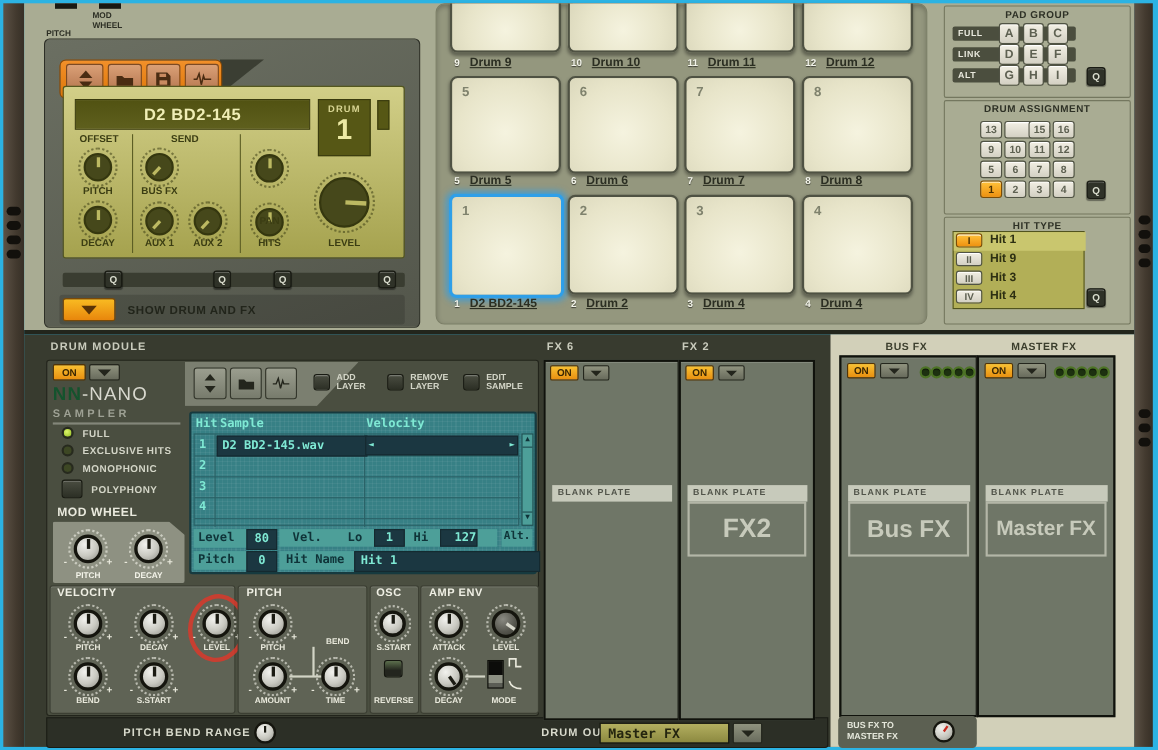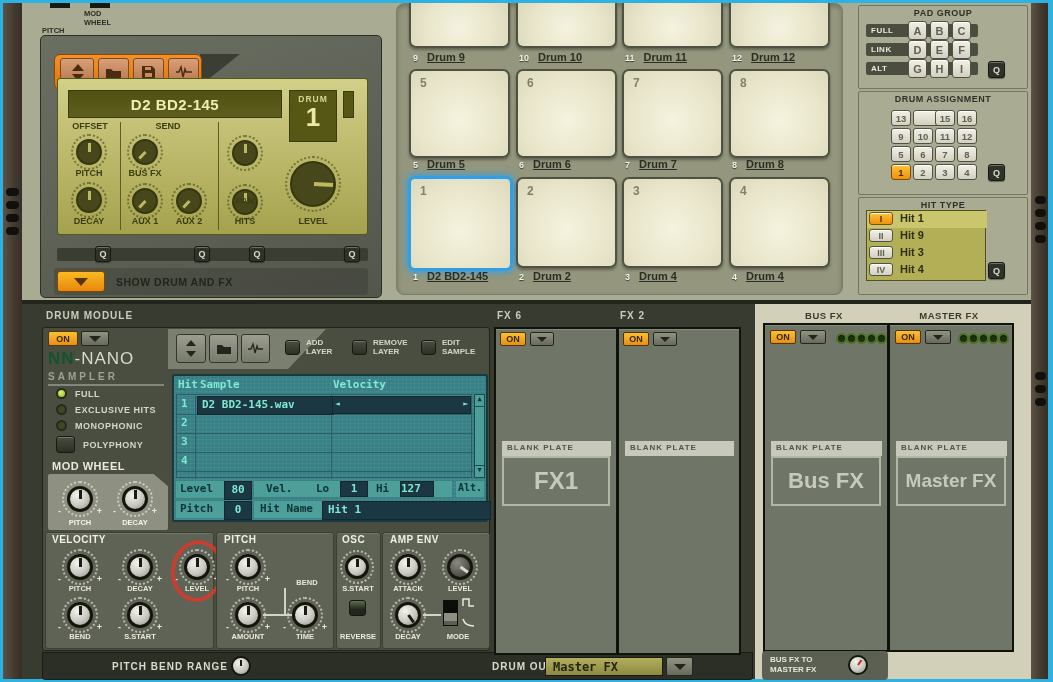--- a/index.html
+++ b/index.html
@@ -413,21 +413,21 @@
     <div class="lcdlabel" style="position:absolute;bottom:0;left:0;width:9px;height:11px;font-size:7px;text-align:center;border-top:1px solid #1d4a4e;">▼</div>
   </div>
 
   <div class="tealblk lcdlabel" style="left:176px;top:481px;width:46px;height:16px;font-size:11px;padding:1px 0 0 4px;">Level</div>
   <div class="lcdbox lcdtext ctr" style="left:224px;top:481px;width:26px;height:16px;font-size:11px;padding-top:1px;">80</div>
   <div class="tealblk" style="left:254px;top:481px;width:198px;height:16px;">
     <span class="lcdlabel" style="position:absolute;left:12px;top:1px;font-size:11px;">Vel.</span>
     <span class="lcdlabel" style="position:absolute;left:62px;top:1px;font-size:11px;">Lo</span>
     <span class="lcdbox lcdtext" style="left:86px;top:0;width:26px;height:14px;font-size:11px;text-align:center;">1</span>
     <span class="lcdlabel" style="position:absolute;left:122px;top:1px;font-size:11px;">Hi</span>
-    <span class="lcdbox lcdtext" style="left:146px;top:0;width:32px;height:14px;font-size:11px;text-align:left;">127</span>
+    <span class="lcdbox lcdtext" style="left:146px;top:0;width:32px;height:14px;font-size:11px;text-align:right;">127</span>
   </div>
   <div class="tealblk" style="left:456px;top:481px;width:28px;height:16px;">
     <span class="lcdlabel" style="position:absolute;left:2px;top:1px;font-size:10px;">Alt.</span>
   </div>
   <div class="tealblk lcdlabel" style="left:176px;top:501px;width:46px;height:16px;font-size:11px;padding:1px 0 0 4px;">Pitch</div>
   <div class="lcdbox lcdtext ctr" style="left:224px;top:501px;width:26px;height:16px;font-size:11px;padding-top:1px;">0</div>
   <div class="tealblk lcdlabel" style="left:254px;top:501px;width:66px;height:16px;font-size:11px;padding:1px 0 0 6px;">Hit Name</div>
   <div class="lcdbox lcdtext" style="left:322px;top:501px;width:162px;height:16px;font-size:11px;padding:1px 0 0 5px;">Hit 1</div>
 
   <div class="secpanel" style="left:45px;top:532px;width:167px;height:115px;"></div>
@@ -545,28 +545,28 @@
   <div class="abs ddbtn" style="left:666px;top:657px;width:27px;height:19px;">
       <div class="arr"></div>
     </div>
 
   <div class="fxpanel" style="left:494px;top:327px;width:120px;height:324px;"></div>
   <div class="abs onbtn" style="left:500px;top:332px;width:26px;height:14px;">ON</div>
   <div class="abs ddbtn" style="left:530px;top:332px;width:24px;height:14px;">
       <div class="arr" style="border-left-width:5px;border-right-width:5px;border-top-width:5px;"></div>
     </div>
   <div class="blankstrip" style="left:502px;top:441px;width:104px;height:13px;">BLANK PLATE</div>
-  <div class="blankbox" style="left:502px;top:456px;width:104px;height:46px;font-size:24px;">FX1</div>
 
   <div class="fxpanel" style="left:617px;top:327px;width:120px;height:324px;"></div>
   <div class="abs onbtn" style="left:623px;top:332px;width:26px;height:14px;">ON</div>
   <div class="abs ddbtn" style="left:653px;top:332px;width:24px;height:14px;">
       <div class="arr" style="border-left-width:5px;border-right-width:5px;border-top-width:5px;"></div>
     </div>
   <div class="blankstrip" style="left:625px;top:441px;width:104px;height:13px;">BLANK PLATE</div>
+  <div class="blankbox" style="left:625px;top:456px;width:104px;height:46px;font-size:24px;">FX2</div>
 
   <div class="fxpanel" style="left:763px;top:323px;width:122px;height:325px;border-width:2px;"></div>
   <div class="abs onbtn" style="left:770px;top:330px;width:26px;height:14px;">ON</div>
   <div class="abs ddbtn" style="left:800px;top:330px;width:26px;height:14px;">
       <div class="arr" style="border-left-width:5px;border-right-width:5px;border-top-width:5px;"></div>
     </div>
   <div class="led" style="left:836px;top:333px;"></div>
   <div class="led" style="left:846px;top:333px;"></div>
   <div class="led" style="left:856px;top:333px;"></div>
   <div class="led" style="left:866px;top:333px;"></div>

